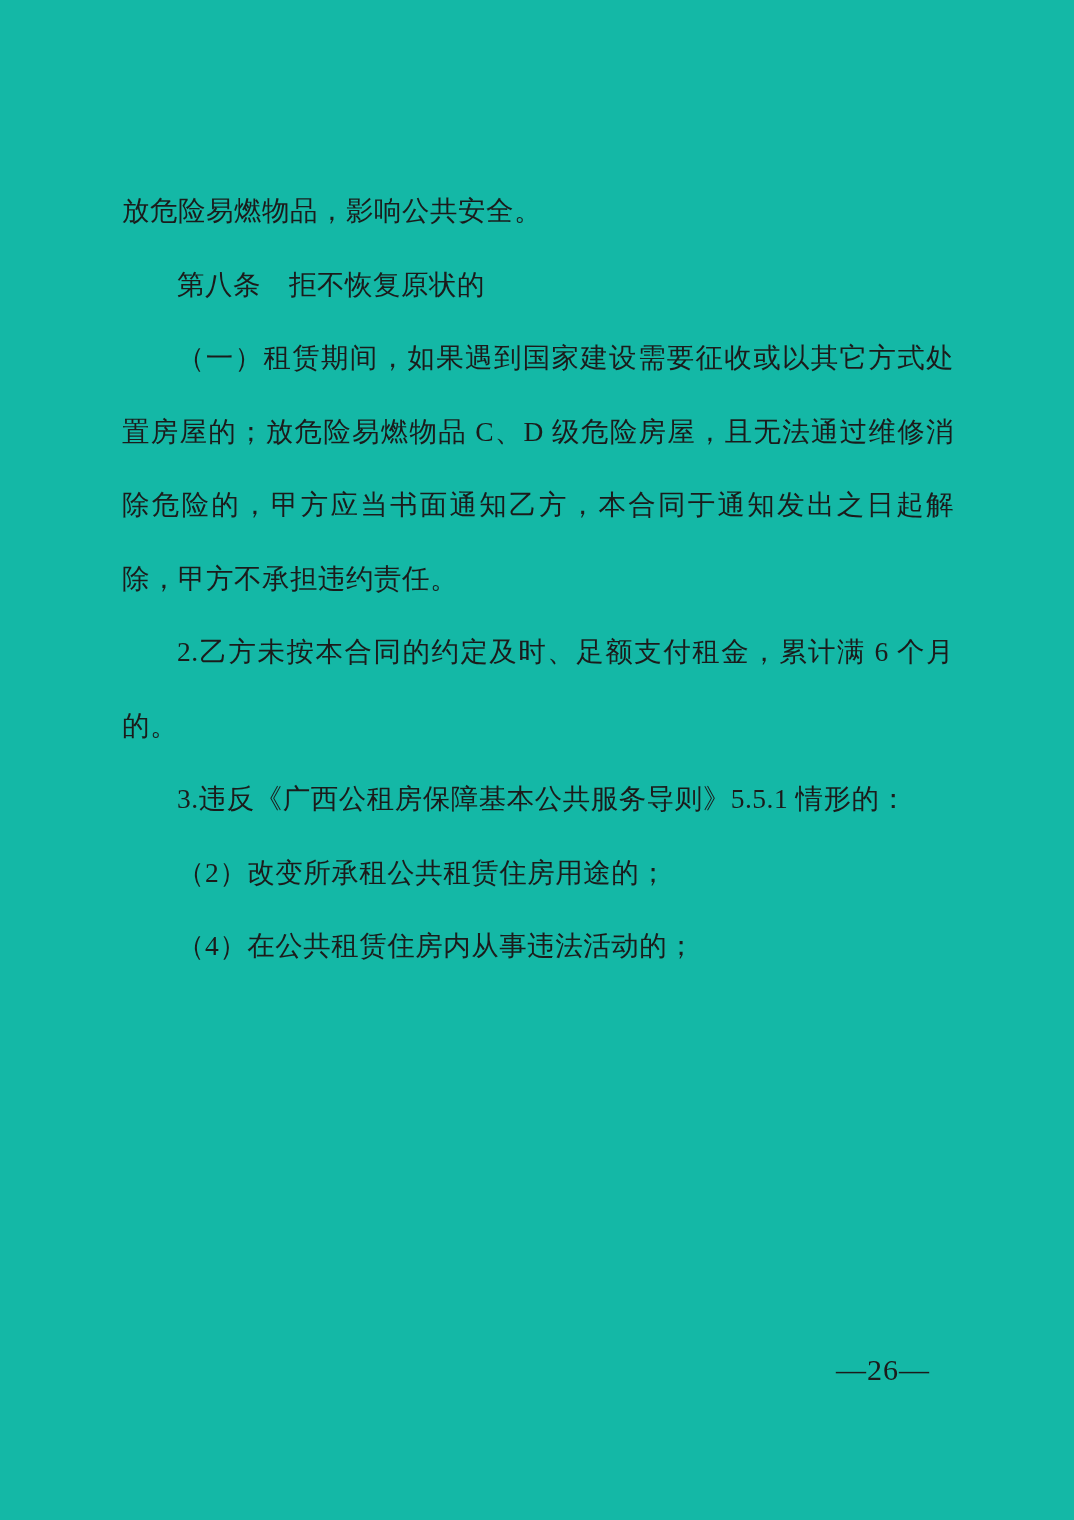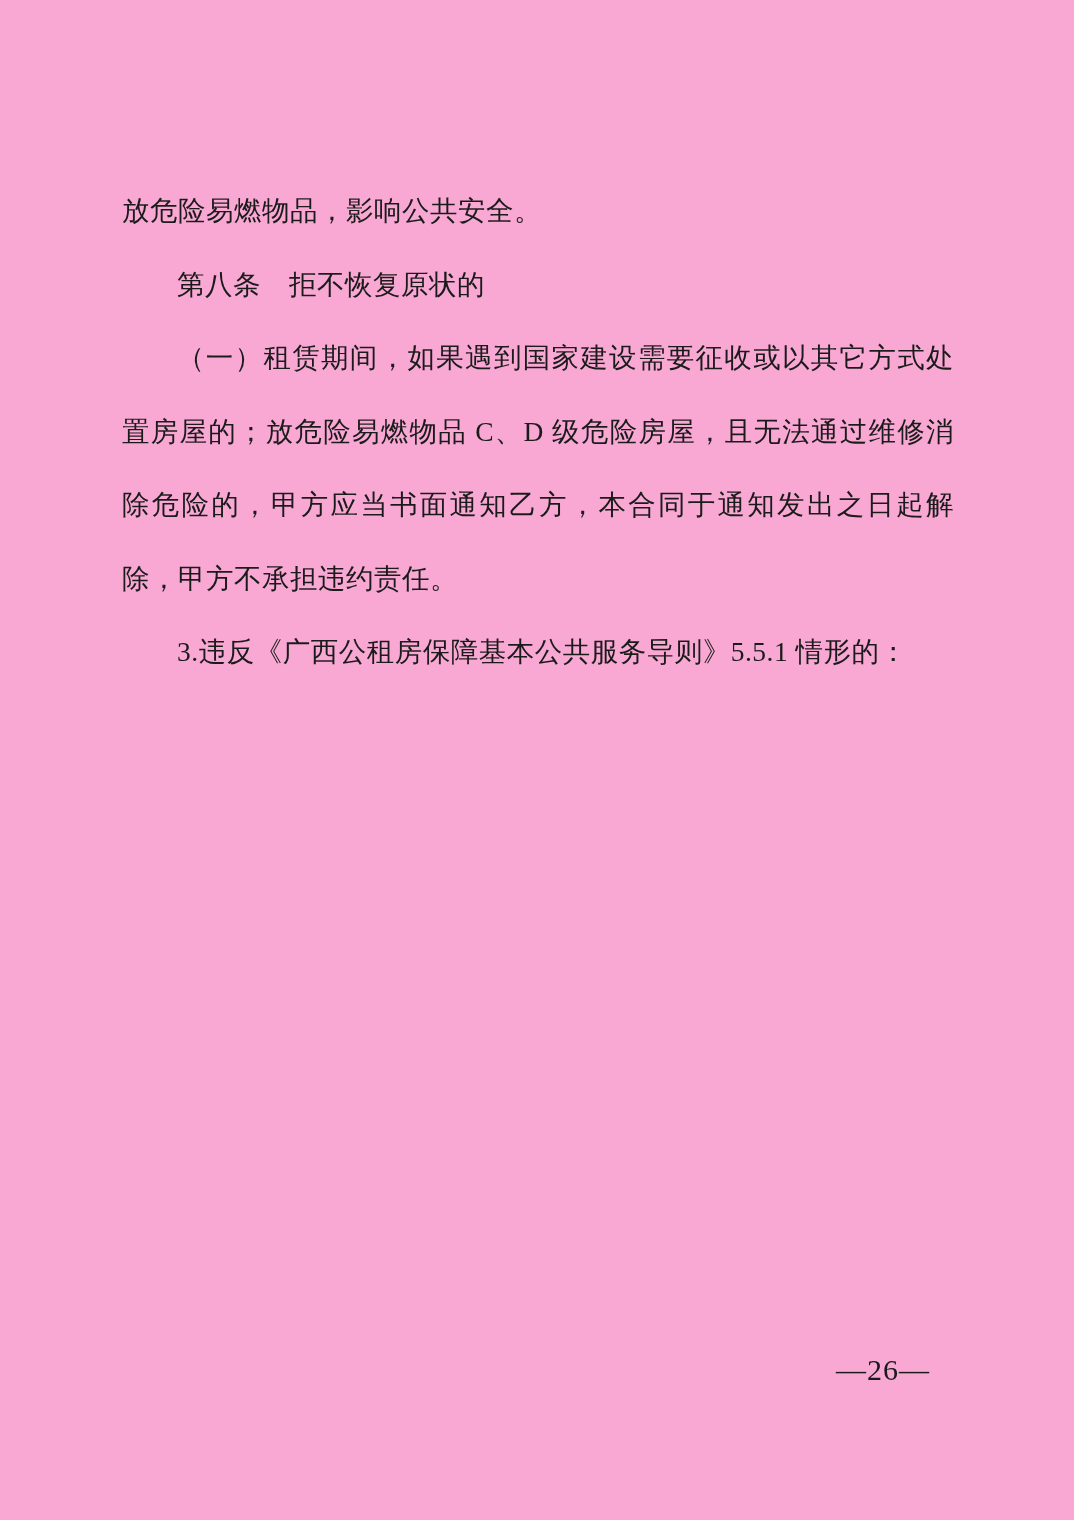--- a/index.html
+++ b/index.html
@@ -4,21 +4,21 @@
 <style>
   html, body {
     margin: 0;
     padding: 0;
     background: #ffffff;
   }
   .page {
     position: relative;
     width: 1074px;
     height: 1520px;
-    background: #f9a8d4;
+    background: #14b8a6;
     overflow: hidden;
     font-family: "Liberation Serif", "DejaVu Serif", serif;
     color: #1b1b1b;
   }
   .content {
     position: absolute;
     top: 174px;
     left: 122px;
     width: 832px;
     font-size: 27.5px;
@@ -46,16 +46,19 @@
   }
 </style>
 </head>
 <body>
 
 <div class="page">
   <div class="content">
     <p class="no-indent">放危险易燃物品，影响公共安全。</p>
     <p class="indent">第八条　拒不恢复原状的</p>
     <p class="indent">（一）租赁期间，如果遇到国家建设需要征收或以其它方式处置房屋的；放危险易燃物品 C、D 级危险房屋，且无法通过维修消除危险的，甲方应当书面通知乙方，本合同于通知发出之日起解除，甲方不承担违约责任。</p>
+    <p class="indent">2.乙方未按本合同的约定及时、足额支付租金，累计满 6 个月的。</p>
     <p class="indent">3.违反《广西公租房保障基本公共服务导则》5.5.1 情形的：</p>
+    <p class="indent">（2）改变所承租公共租赁住房用途的；</p>
+    <p class="indent">（4）在公共租赁住房内从事违法活动的；</p>
   </div>
   <div class="page-number">—26—</div>
 </div>
 
 </body></html>

